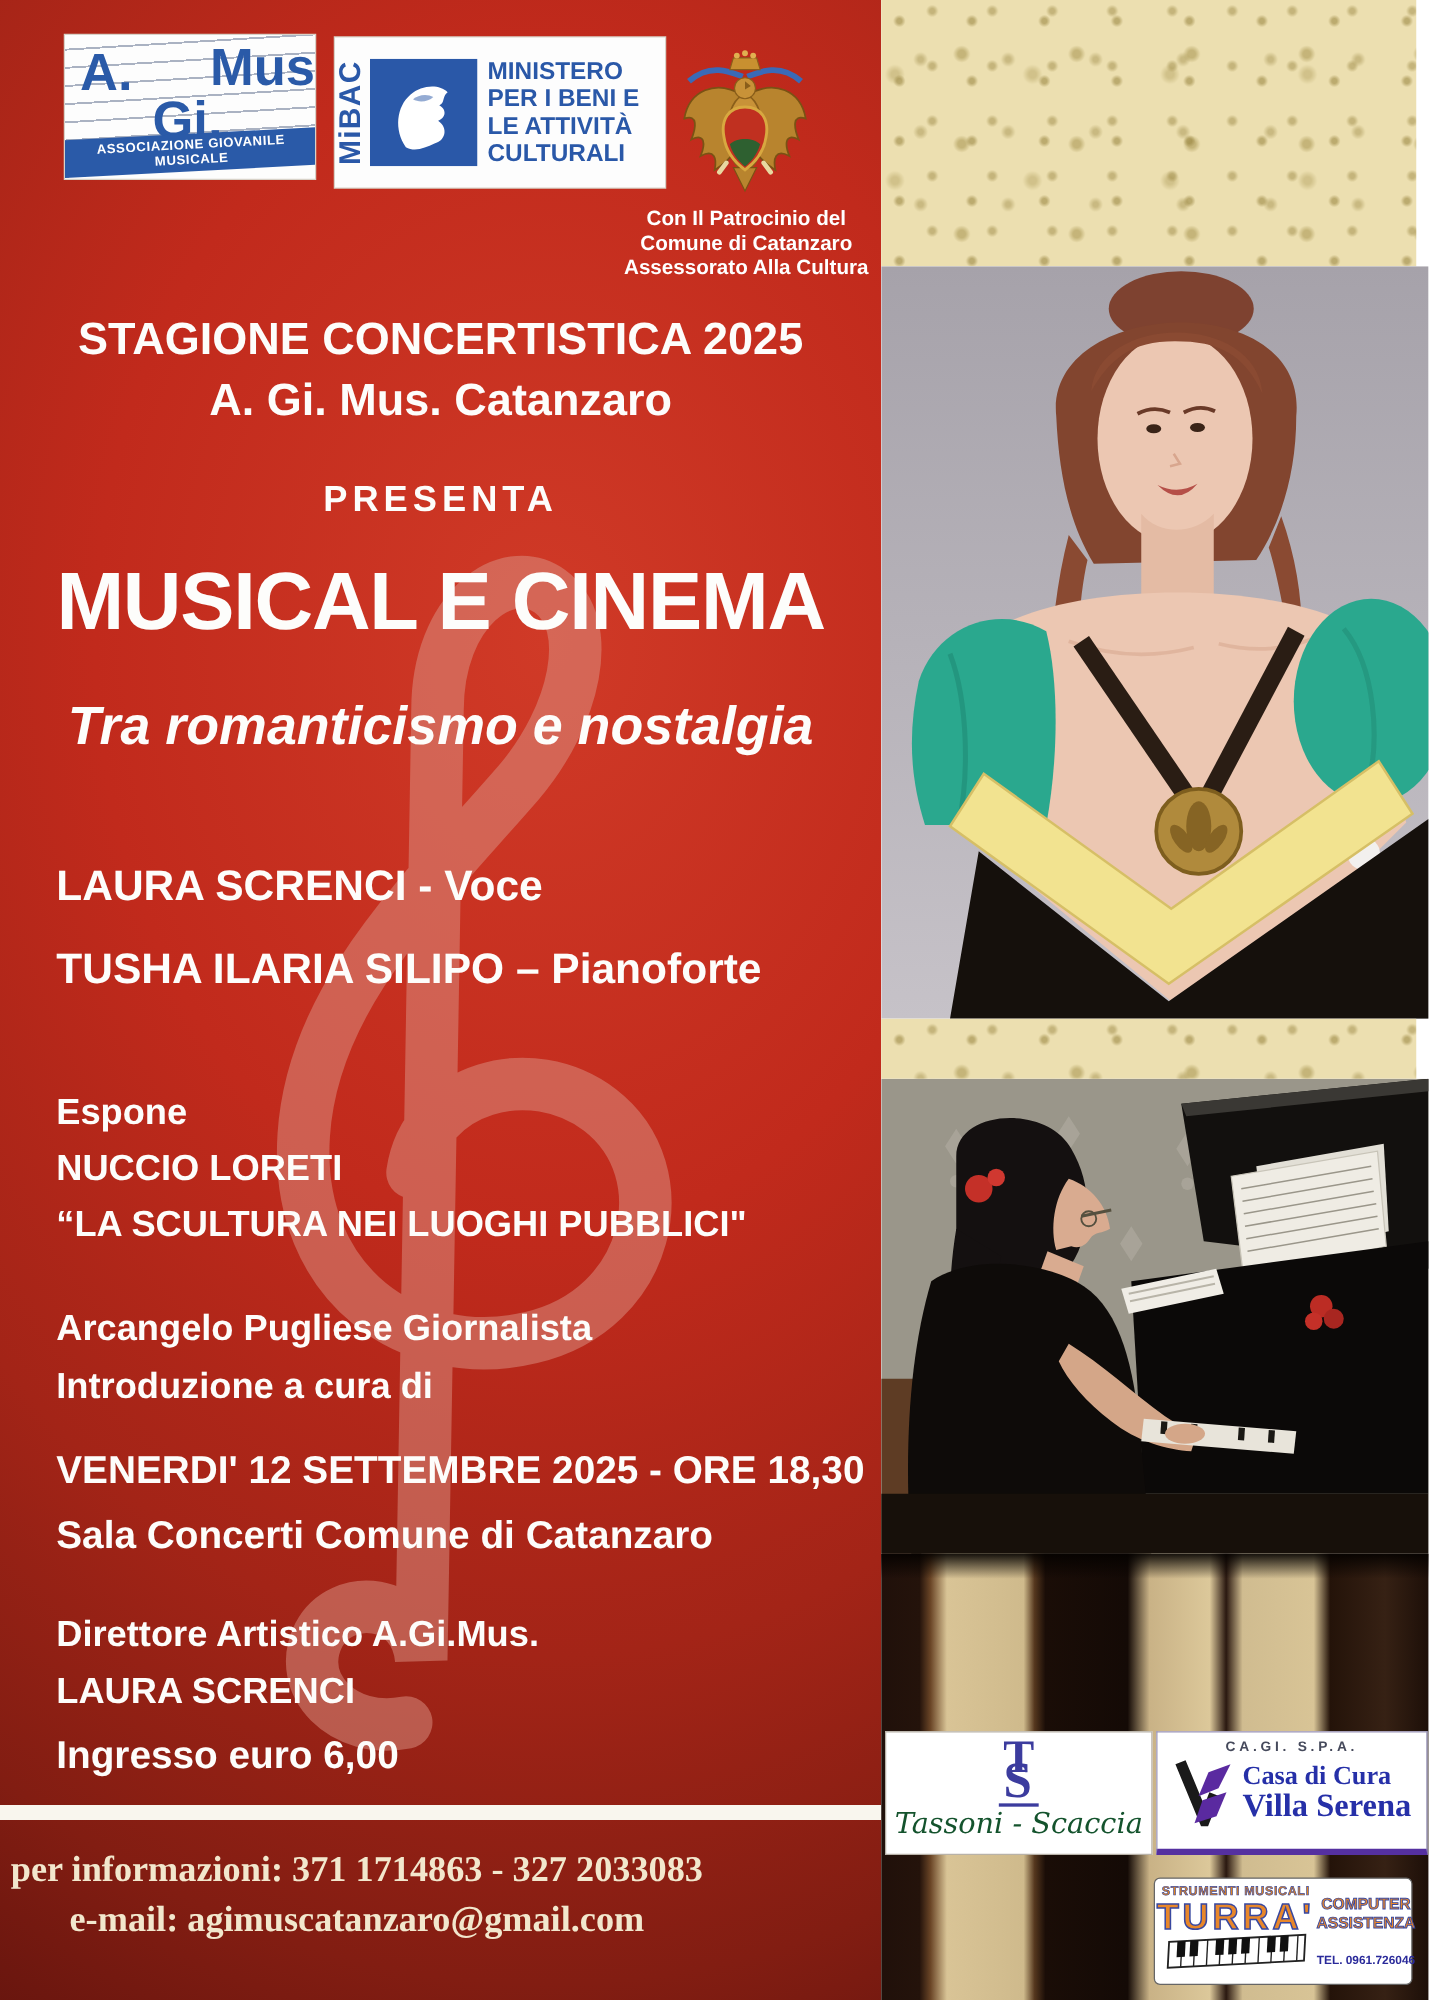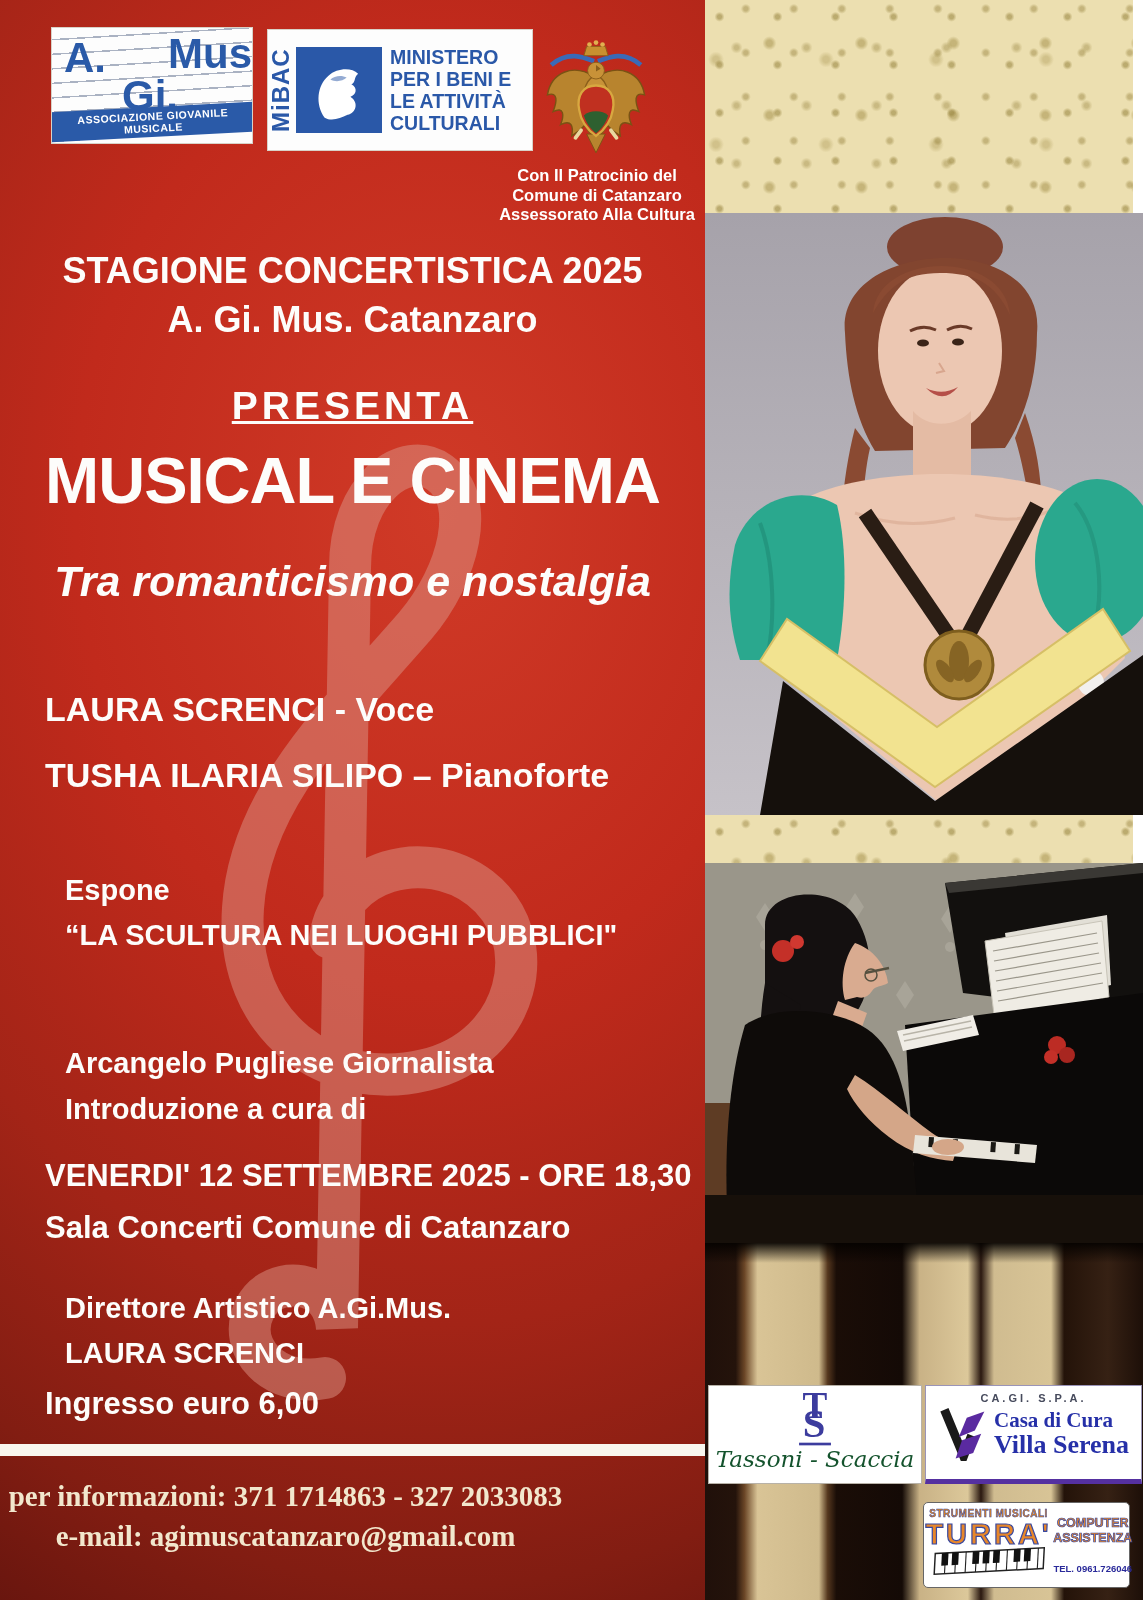--- a/index.html
+++ b/index.html
@@ -8,26 +8,26 @@
   
   .left-panel{position:absolute;left:0;top:0;width:705px;height:1600px;
     background:radial-gradient(ellipse 950px 1250px at 62% 32%,
       #d03a27 0%, #c12a1c 38%, #a32417 65%, #821d12 86%, #66150e 100%);}
   .clef{position:absolute;left:95px;top:378px;width:480px;height:1040px;pointer-events:none;}
   .txt{position:absolute;color:#fdfdfb;font-weight:bold;white-space:nowrap;}
   .center{left:0;width:705px;text-align:center;}
   .leftal{left:45px;text-align:left;}
   .season{top:250px;font-size:36px;}
   .org{top:299px;font-size:36px;}
-  .presenta{top:384px;font-size:39px;letter-spacing:4px;text-decoration:underline;}
+  .presenta{top:384px;font-size:29px;letter-spacing:4px;}
   .title{top:443px;font-size:65px;letter-spacing:-1px;}
   .subtitle{top:557px;font-size:43px;font-style:italic;font-weight:600;}
   .perf1{top:690px;font-size:34px;}
   .perf2{top:756px;font-size:34px;}
-  .block{position:absolute;color:#fdfdfb;font-weight:bold;margin-left:20px;}
+  .block{position:absolute;color:#fdfdfb;font-weight:bold;}
   .espone{left:45px;top:868px;font-size:29px;line-height:45px;}
   .intro{left:45px;top:1040px;font-size:29px;line-height:46px;}
   .datetime{top:1158px;font-size:31px;}
   .venue{top:1210px;font-size:31px;}
   .director{left:45px;top:1286px;font-size:29px;line-height:45px;}
   .price{top:1386px;font-size:31px;}
   .divider{position:absolute;left:0;top:1444px;width:712px;height:12px;background:#f9f6ee;}
   .finfo{position:absolute;left:0;width:571px;text-align:center;color:#f2e7cd;
          font-family:"Liberation Serif",serif;font-weight:bold;}
   .finfo.l1{top:1480px;font-size:29px;}
@@ -162,20 +162,21 @@
 
     <div class="txt center season">STAGIONE CONCERTISTICA 2025</div>
     <div class="txt center org">A. Gi. Mus. Catanzaro</div>
     <div class="txt center presenta">PRESENTA</div>
     <div class="txt center title">MUSICAL E CINEMA</div>
     <div class="txt center subtitle">Tra romanticismo e nostalgia</div>
     <div class="txt leftal perf1">LAURA SCRENCI - Voce</div>
     <div class="txt leftal perf2">TUSHA ILARIA SILIPO – Pianoforte</div>
     <div class="block espone">
       <div>Espone</div>
+      <div>NUCCIO LORETI</div>
       <div>“LA SCULTURA NEI LUOGHI PUBBLICI"</div>
     </div>
     <div class="block intro">
       <div>Arcangelo Pugliese Giornalista</div>
       <div>Introduzione a cura di</div>
     </div>
     <div class="txt leftal datetime">VENERDI' 12 SETTEMBRE 2025 - ORE 18,30</div>
     <div class="txt leftal venue">Sala Concerti Comune di Catanzaro</div>
     <div class="block director">
       <div>Direttore Artistico A.Gi.Mus.</div>

